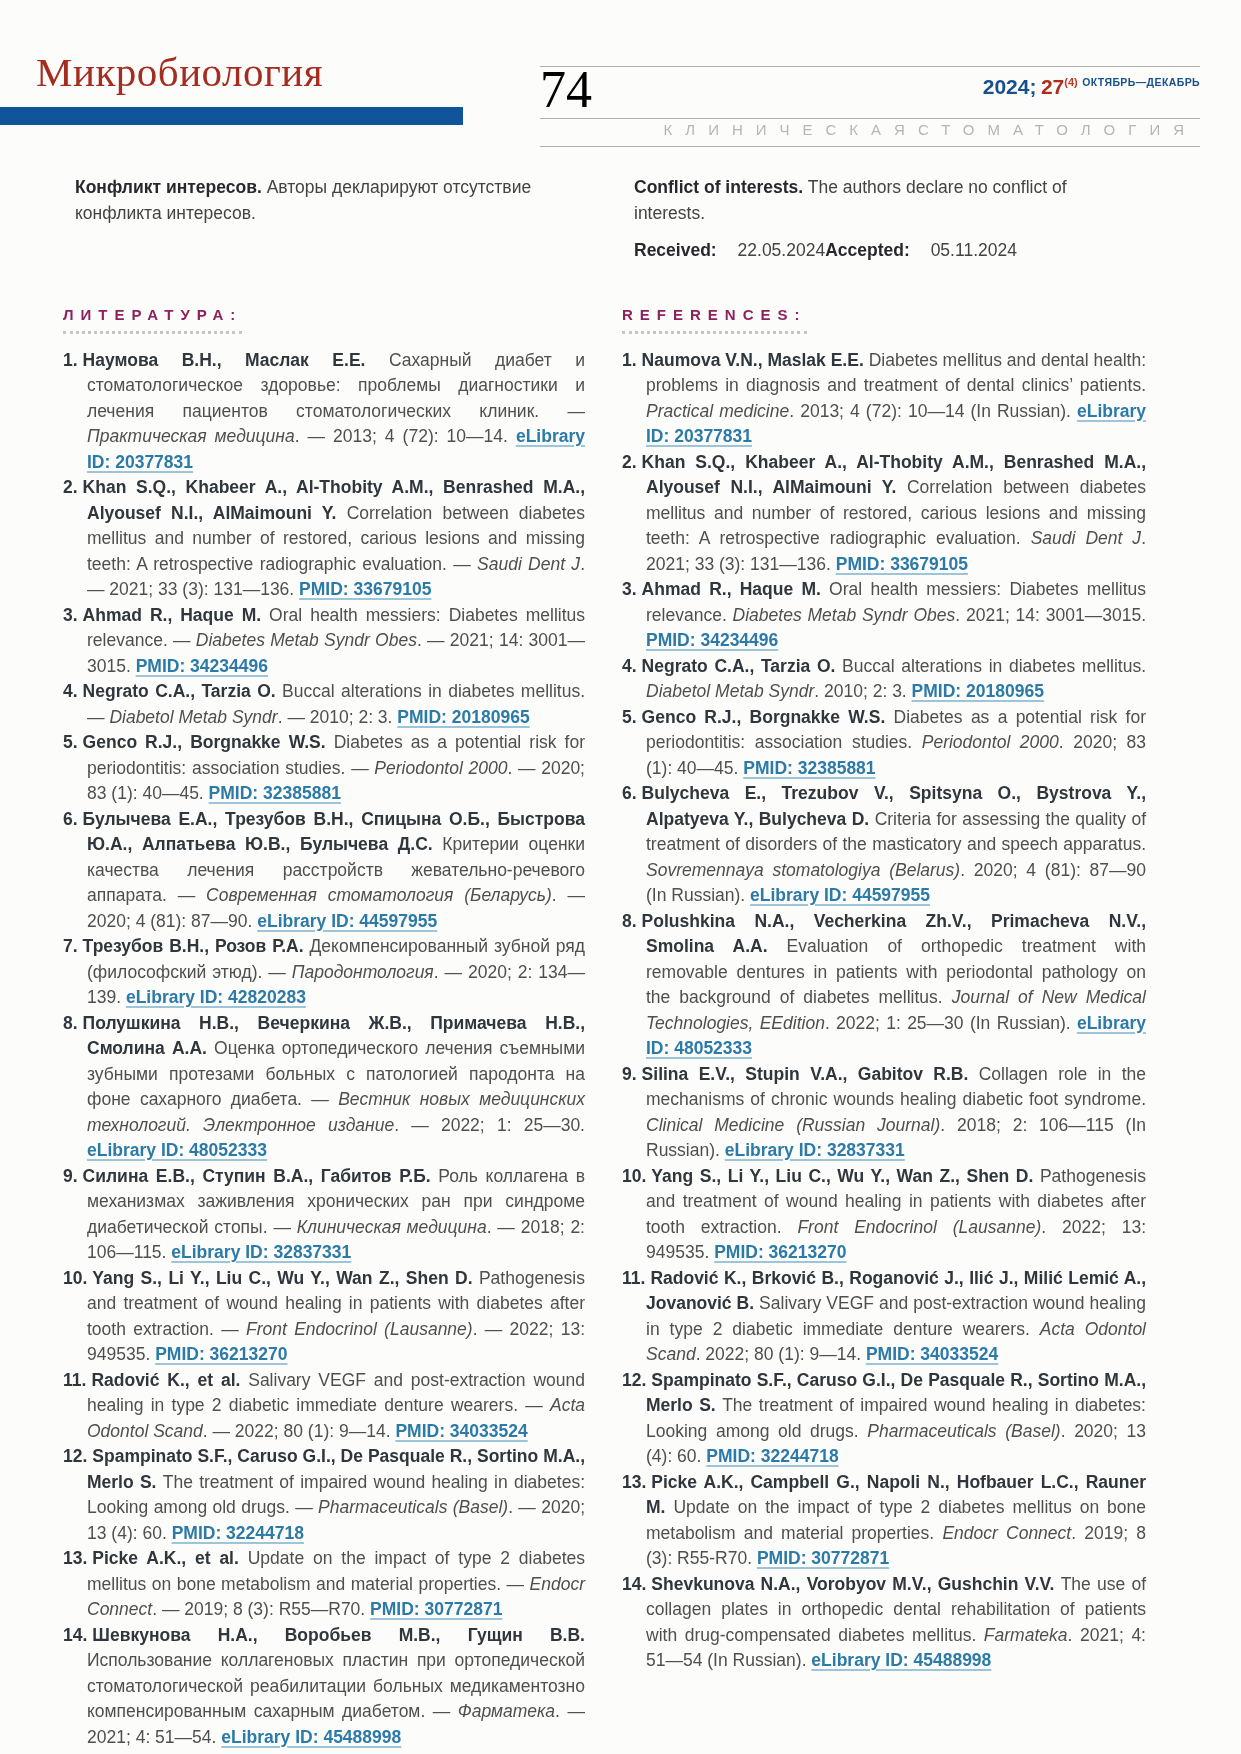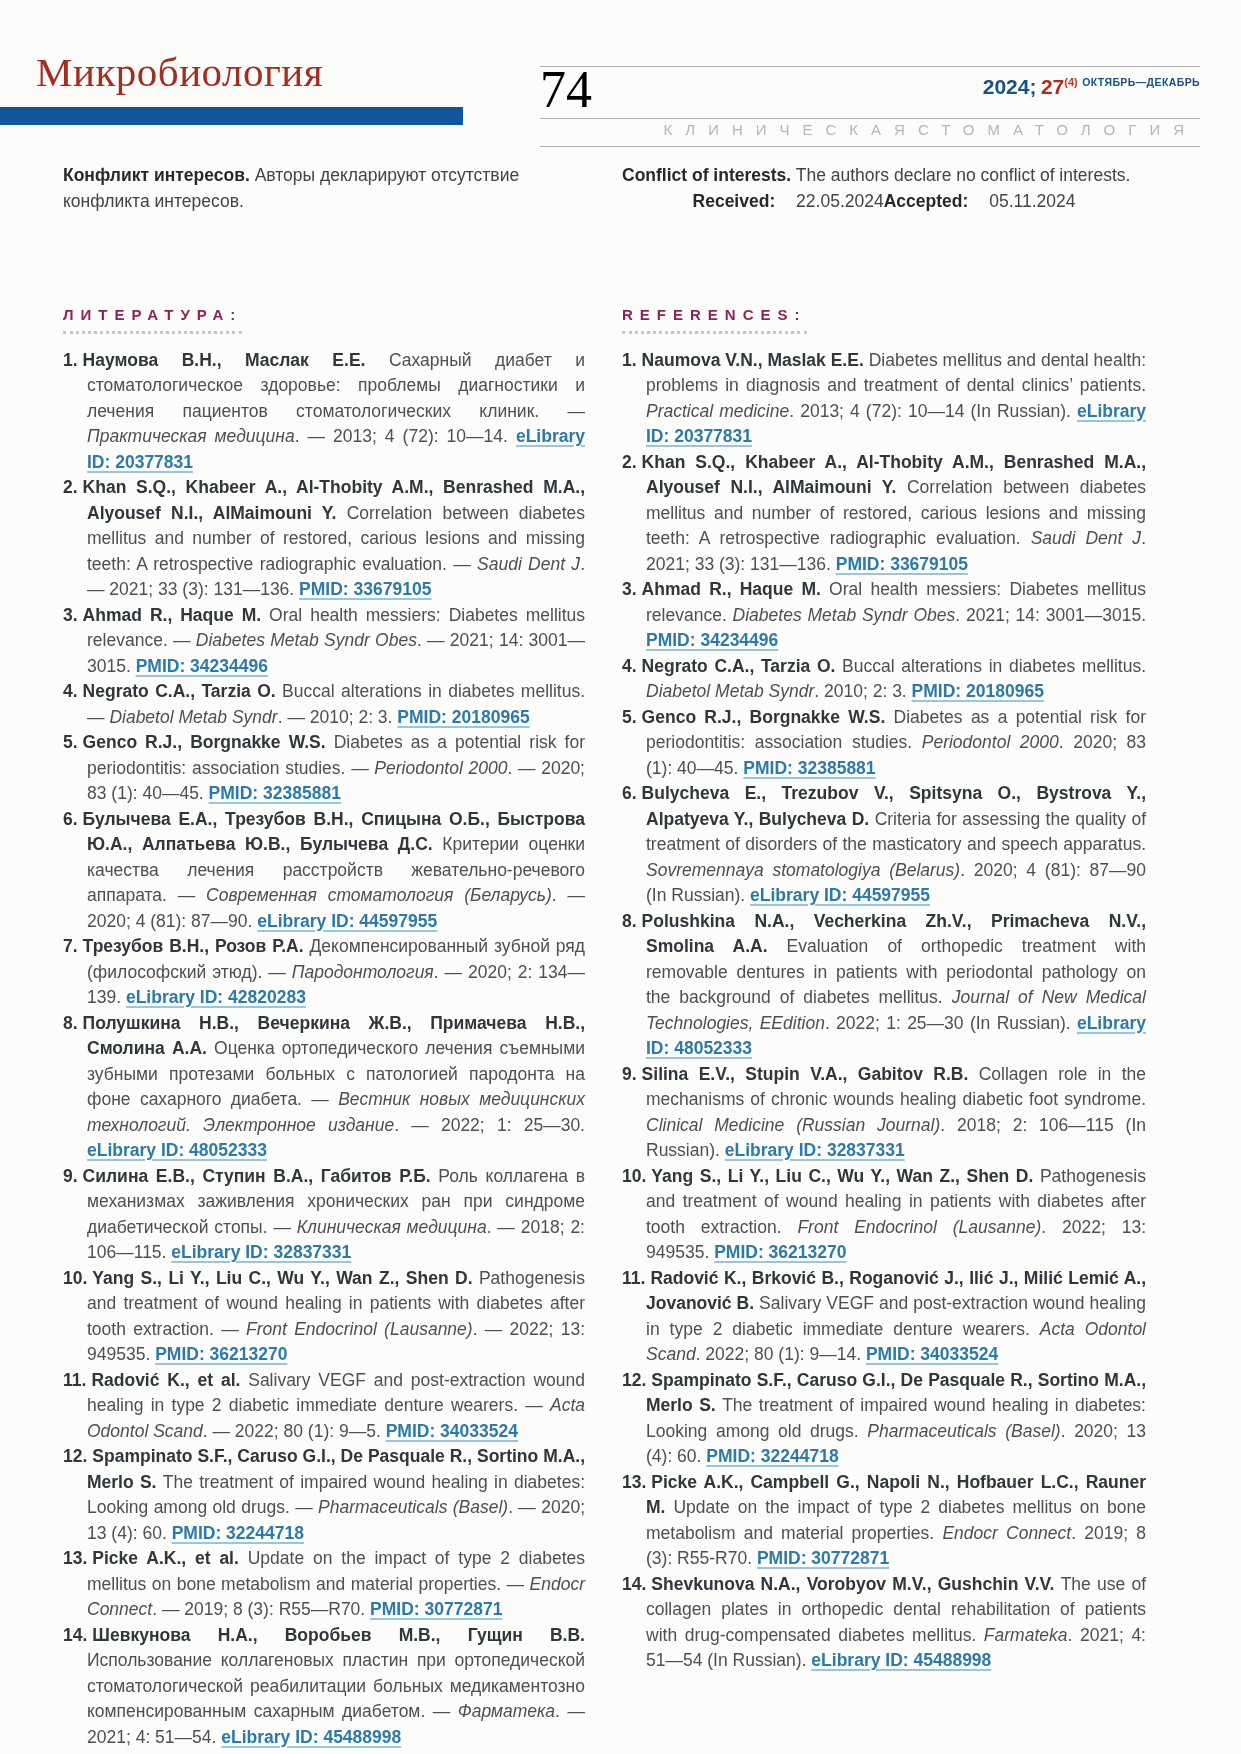--- a/index.html
+++ b/index.html
@@ -39,27 +39,27 @@
     position:absolute;left:542px;right:44px;top:122px;
     display:flex;justify-content:flex-end;
     color:#b5b5b5;font-size:15px;letter-spacing:13px;line-height:1;
   }
   
   .two-col{
     position:absolute;left:63px;width:1083px;
     display:grid;grid-template-columns:522px 524px;column-gap:37px;
   }
   .conflict{top:163px;font-size:17.5px;line-height:25.5px;}
-  .conflict p{margin:0;}
+  .conflict p{margin:12px;}
   .conflict .lbl{font-weight:bold;color:#26292c;}
   .conflict .txt{color:#434343;}
   .dates{display:flex;align-items:baseline;}
   .dates .lbl{white-space:nowrap;}
   .dates .val{margin-left:16px;margin-right:34px;white-space:nowrap;color:#434343;}
-  .dates-en{justify-content:center;}
+  .dates-en{justify-content:flex-start;}
   .dates-en .val{margin-right:0;}
   
   .refs{top:306px;}
   .ref-heading{
     margin:0 0 10px 0;display:inline-block;
     font-size:15px;font-weight:bold;color:#8d215c;letter-spacing:7px;
     border-bottom:3px dotted #c6c6c6;padding-bottom:7px;line-height:1.1;
   }
   ol.ref-list{margin:4px 0 0 0;padding:0;list-style:none;}
   ol.ref-list li{
@@ -120,21 +120,21 @@
           <li><span class="ref-num">1.</span><span class="seg-b">Наумова В.Н., Маслак Е.Е. </span><span class="seg-n">Сахарный диабет и стоматологическое здоровье: проблемы диагностики и лечения пациентов стоматологических клиник. — </span><span class="seg-i">Практическая медицина</span><span class="seg-n">. — 2013; 4 (72): 10—14. </span><a class="seg-l" href="#">eLibrary ID: 20377831</a></li>
           <li><span class="ref-num">2.</span><span class="seg-b">Khan S.Q., Khabeer A., Al-Thobity A.M., Benrashed M.A., Alyousef N.I., AlMaimouni Y. </span><span class="seg-n">Correlation between diabetes mellitus and number of restored, carious lesions and missing teeth: A retrospective radiographic evaluation. — </span><span class="seg-i">Saudi Dent J</span><span class="seg-n">. — 2021; 33 (3): 131—136. </span><a class="seg-l" href="#">PMID: 33679105</a></li>
           <li><span class="ref-num">3.</span><span class="seg-b">Ahmad R., Haque M. </span><span class="seg-n">Oral health messiers: Diabetes mellitus relevance. — </span><span class="seg-i">Diabetes Metab Syndr Obes</span><span class="seg-n">. — 2021; 14: 3001—3015. </span><a class="seg-l" href="#">PMID: 34234496</a></li>
           <li><span class="ref-num">4.</span><span class="seg-b">Negrato C.A., Tarzia O. </span><span class="seg-n">Buccal alterations in diabetes mellitus. — </span><span class="seg-i">Diabetol Metab Syndr</span><span class="seg-n">. — 2010; 2: 3. </span><a class="seg-l" href="#">PMID: 20180965</a></li>
           <li><span class="ref-num">5.</span><span class="seg-b">Genco R.J., Borgnakke W.S. </span><span class="seg-n">Diabetes as a potential risk for periodontitis: association studies. — </span><span class="seg-i">Periodontol 2000</span><span class="seg-n">. — 2020; 83 (1): 40—45. </span><a class="seg-l" href="#">PMID: 32385881</a></li>
           <li><span class="ref-num">6.</span><span class="seg-b">Булычева Е.А., Трезубов В.Н., Спицына О.Б., Быстрова Ю.А., Алпатьева Ю.В., Булычева Д.С. </span><span class="seg-n">Критерии оценки качества лечения расстройств жевательно-речевого аппарата. — </span><span class="seg-i">Современная стоматология (Беларусь)</span><span class="seg-n">. — 2020; 4 (81): 87—90. </span><a class="seg-l" href="#">eLibrary ID: 44597955</a></li>
           <li><span class="ref-num">7.</span><span class="seg-b">Трезубов В.Н., Розов Р.А. </span><span class="seg-n">Декомпенсированный зубной ряд (философский этюд). — </span><span class="seg-i">Пародонтология</span><span class="seg-n">. — 2020; 2: 134—139. </span><a class="seg-l" href="#">eLibrary ID: 42820283</a></li>
           <li><span class="ref-num">8.</span><span class="seg-b">Полушкина Н.В., Вечеркина Ж.В., Примачева Н.В., Смолина А.А. </span><span class="seg-n">Оценка ортопедического лечения съемными зубными протезами больных с патологией пародонта на фоне сахарного диабета. — </span><span class="seg-i">Вестник новых медицинских технологий. Электронное издание</span><span class="seg-n">. — 2022; 1: 25—30. </span><a class="seg-l" href="#">eLibrary ID: 48052333</a></li>
           <li><span class="ref-num">9.</span><span class="seg-b">Силина Е.В., Ступин В.А., Габитов Р.Б. </span><span class="seg-n">Роль коллагена в механизмах заживления хронических ран при синдроме диабетической стопы. — </span><span class="seg-i">Клиническая медицина</span><span class="seg-n">. — 2018; 2: 106—115. </span><a class="seg-l" href="#">eLibrary ID: 32837331</a></li>
           <li><span class="ref-num">10.</span><span class="seg-b">Yang S., Li Y., Liu C., Wu Y., Wan Z., Shen D. </span><span class="seg-n">Pathogenesis and treatment of wound healing in patients with diabetes after tooth extraction. — </span><span class="seg-i">Front Endocrinol (Lausanne)</span><span class="seg-n">. — 2022; 13: 949535. </span><a class="seg-l" href="#">PMID: 36213270</a></li>
-          <li><span class="ref-num">11.</span><span class="seg-b">Radović K., et al. </span><span class="seg-n">Salivary VEGF and post-extraction wound healing in type 2 diabetic immediate denture wearers. — </span><span class="seg-i">Acta Odontol Scand</span><span class="seg-n">. — 2022; 80 (1): 9—5. </span><a class="seg-l" href="#">PMID: 34033524</a></li>
+          <li><span class="ref-num">11.</span><span class="seg-b">Radović K., et al. </span><span class="seg-n">Salivary VEGF and post-extraction wound healing in type 2 diabetic immediate denture wearers. — </span><span class="seg-i">Acta Odontol Scand</span><span class="seg-n">. — 2022; 80 (1): 9—14. </span><a class="seg-l" href="#">PMID: 34033524</a></li>
           <li><span class="ref-num">12.</span><span class="seg-b">Spampinato S.F., Caruso G.I., De Pasquale R., Sortino M.A., Merlo S. </span><span class="seg-n">The treatment of impaired wound healing in diabetes: Looking among old drugs. — </span><span class="seg-i">Pharmaceuticals (Basel)</span><span class="seg-n">. — 2020; 13 (4): 60. </span><a class="seg-l" href="#">PMID: 32244718</a></li>
           <li><span class="ref-num">13.</span><span class="seg-b">Picke A.K., et al. </span><span class="seg-n">Update on the impact of type 2 diabetes mellitus on bone metabolism and material properties. — </span><span class="seg-i">Endocr Connect</span><span class="seg-n">. — 2019; 8 (3): R55—R70. </span><a class="seg-l" href="#">PMID: 30772871</a></li>
           <li><span class="ref-num">14.</span><span class="seg-b">Шевкунова Н.А., Воробьев М.В., Гущин В.В. </span><span class="seg-n">Использование коллагеновых пластин при ортопедической стоматологической реабилитации больных медикаментозно компенсированным сахарным диабетом. — </span><span class="seg-i">Фарматека</span><span class="seg-n">. — 2021; 4: 51—54. </span><a class="seg-l" href="#">eLibrary ID: 45488998</a></li>
         </ol>
     </div>
     <div class="col">
       <h2 class="ref-heading">REFERENCES:</h2>
       <ol class="ref-list" id="refs-en">
           <li><span class="ref-num">1.</span><span class="seg-b">Naumova V.N., Maslak E.E. </span><span class="seg-n">Diabetes mellitus and dental health: problems in diagnosis and treatment of dental clinics’ patients. </span><span class="seg-i">Practical medicine</span><span class="seg-n">. 2013; 4 (72): 10—14 (In Russian). </span><a class="seg-l" href="#">eLibrary ID: 20377831</a></li>
           <li><span class="ref-num">2.</span><span class="seg-b">Khan S.Q., Khabeer A., Al-Thobity A.M., Benrashed M.A., Alyousef N.I., AlMaimouni Y. </span><span class="seg-n">Correlation between diabetes mellitus and number of restored, carious lesions and missing teeth: A retrospective radiographic evaluation. </span><span class="seg-i">Saudi Dent J</span><span class="seg-n">. 2021; 33 (3): 131—136. </span><a class="seg-l" href="#">PMID: 33679105</a></li>

